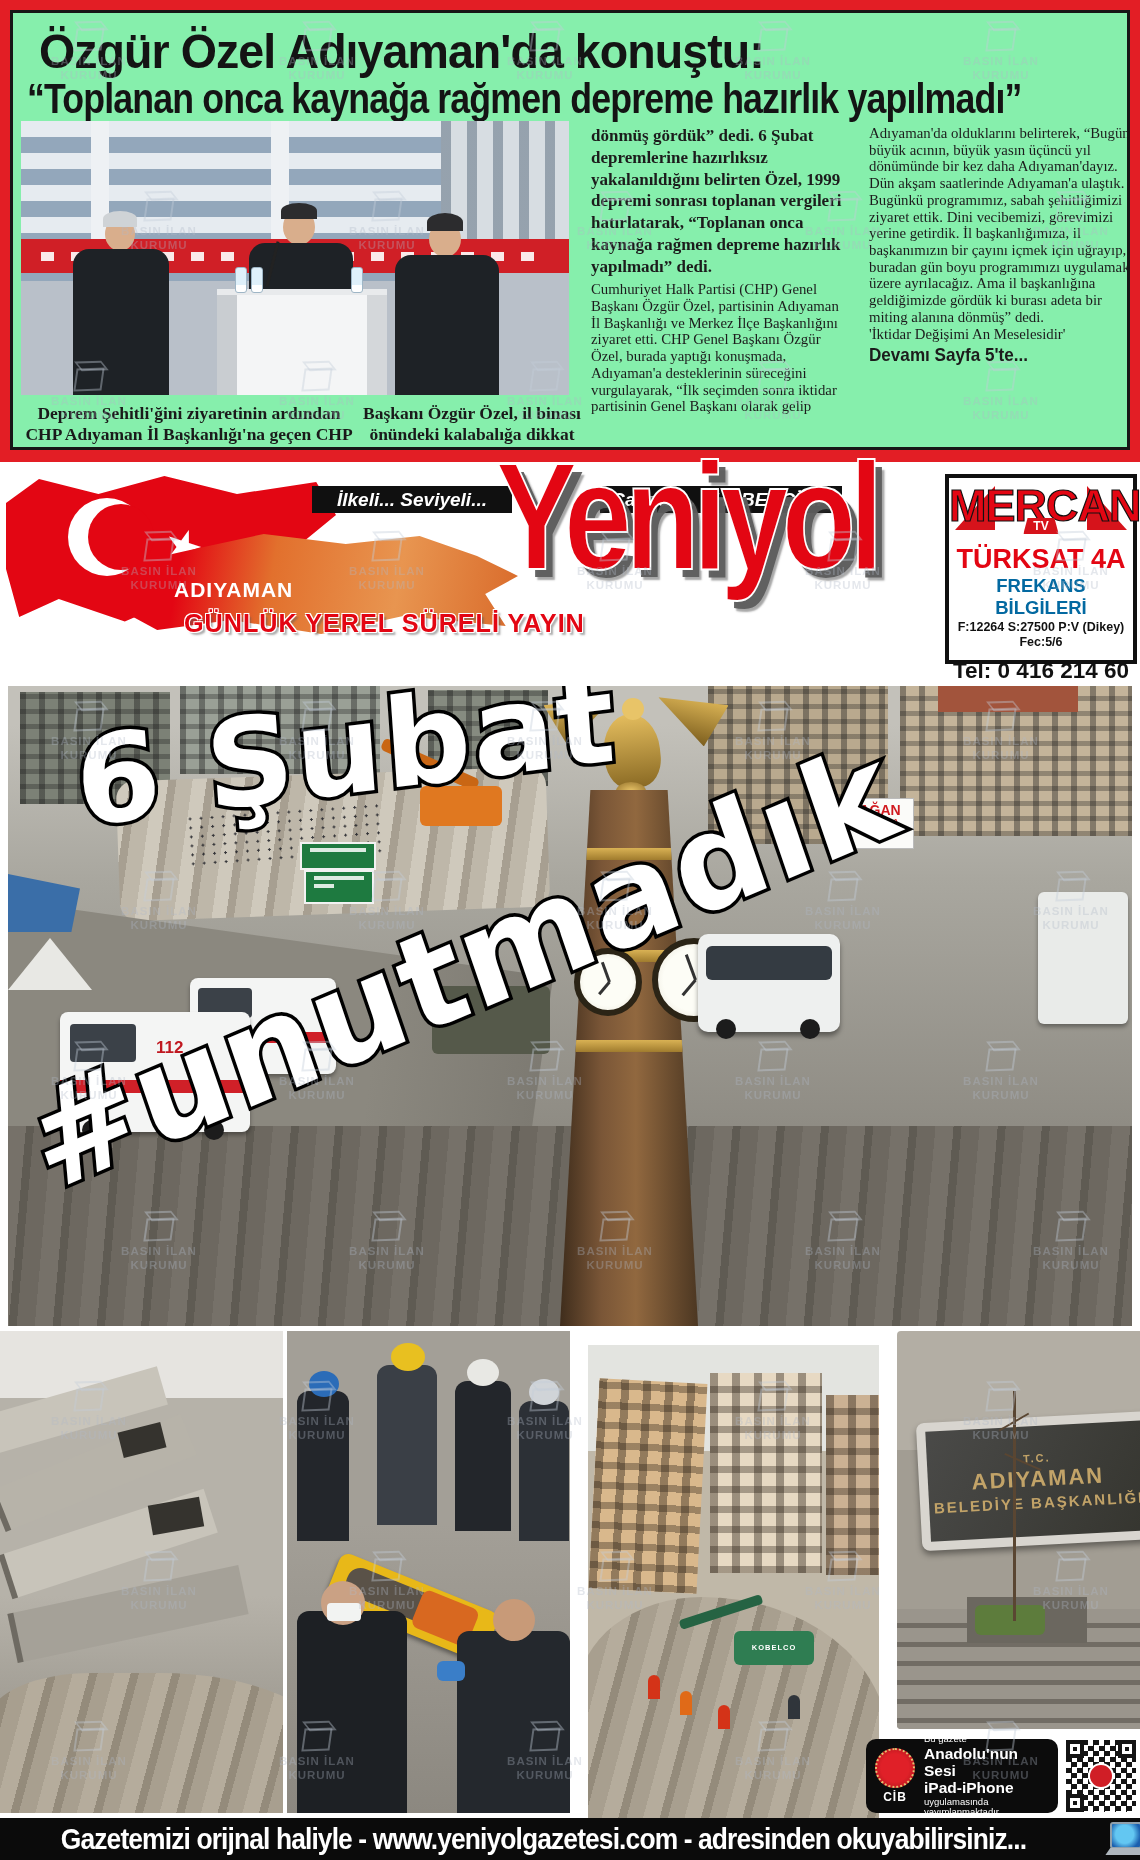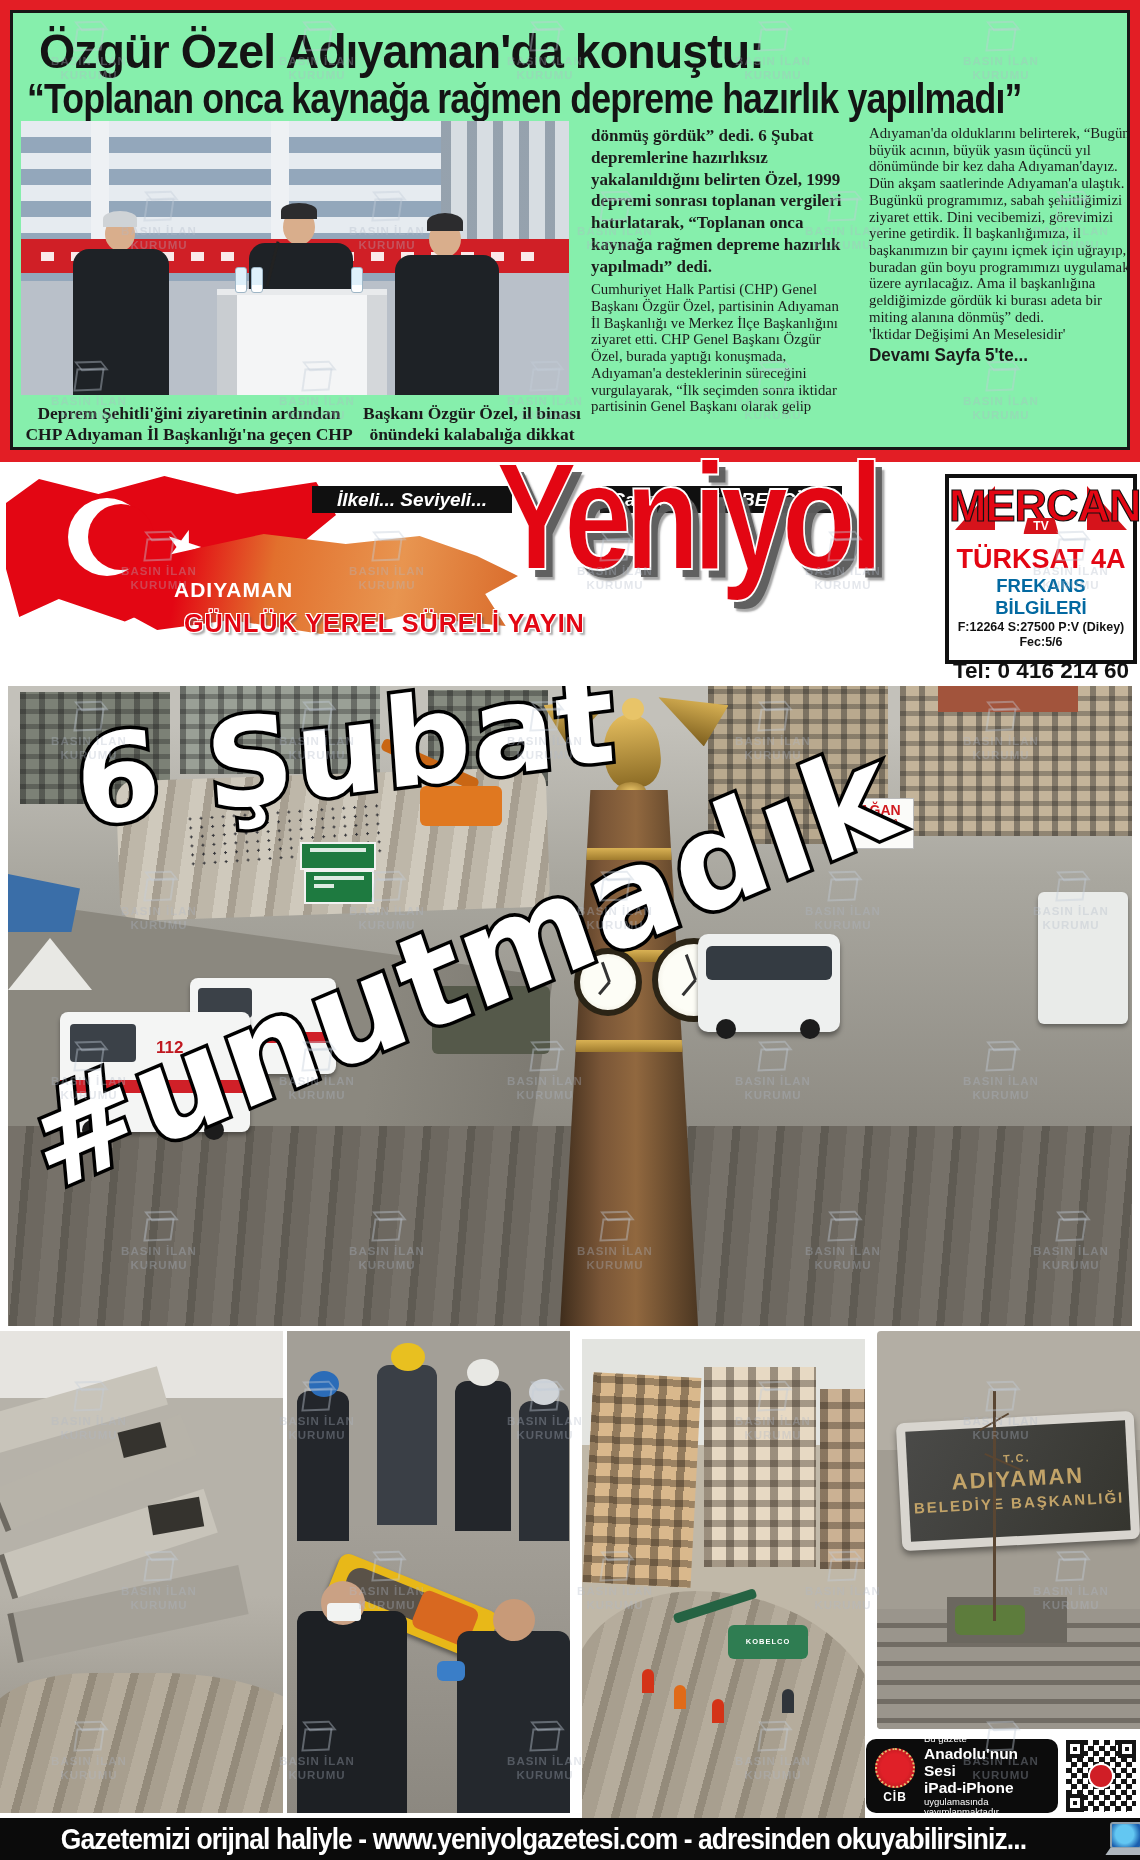--- a/index.html
+++ b/index.html
@@ -412,21 +412,21 @@
         <div class="blanket"></div>
       </div>
       <div class="fig" style="left:10px;top:280px;width:110px;height:202px;background:#1d2024;"></div>
       <div class="helm" style="left:34px;top:250px;width:44px;height:44px;background:#caa184;"></div>
       <div style="position:absolute;left:40px;top:272px;width:34px;height:18px;background:#f2f3f2;border-radius:4px;"></div>
       <div class="fig" style="left:170px;top:300px;width:113px;height:182px;background:#24282d;"></div>
       <div class="helm" style="left:206px;top:268px;width:42px;height:42px;background:#c89a78;"></div>
       <div style="position:absolute;left:150px;top:330px;width:28px;height:20px;background:#3a7ec8;border-radius:6px;"></div>
     </figure>
 
-    <figure class="sp sp3" style="margin:8px;">
+    <figure class="sp sp3" style="margin:14px;padding-left:8px;">
       <div class="bldg3" style="left:6px;top:36px;width:108px;height:210px;background-color:#d9b88c;transform:rotate(3deg);"></div>
       <div class="bldg3" style="left:122px;top:28px;width:112px;height:200px;background-color:#e7d9c3;"></div>
       <div class="bldg3" style="left:238px;top:50px;width:60px;height:180px;background-color:#cbb193;"></div>
       <div class="mound"></div>
       <div class="exc-g">
         <div class="exc-g-arm"></div>
         <div class="exc-g-body">KOBELCO</div>
       </div>
       <div class="worker" style="left:60px;top:330px;background:#d43318;"></div>
       <div class="worker" style="left:92px;top:346px;background:#e06a18;"></div>

